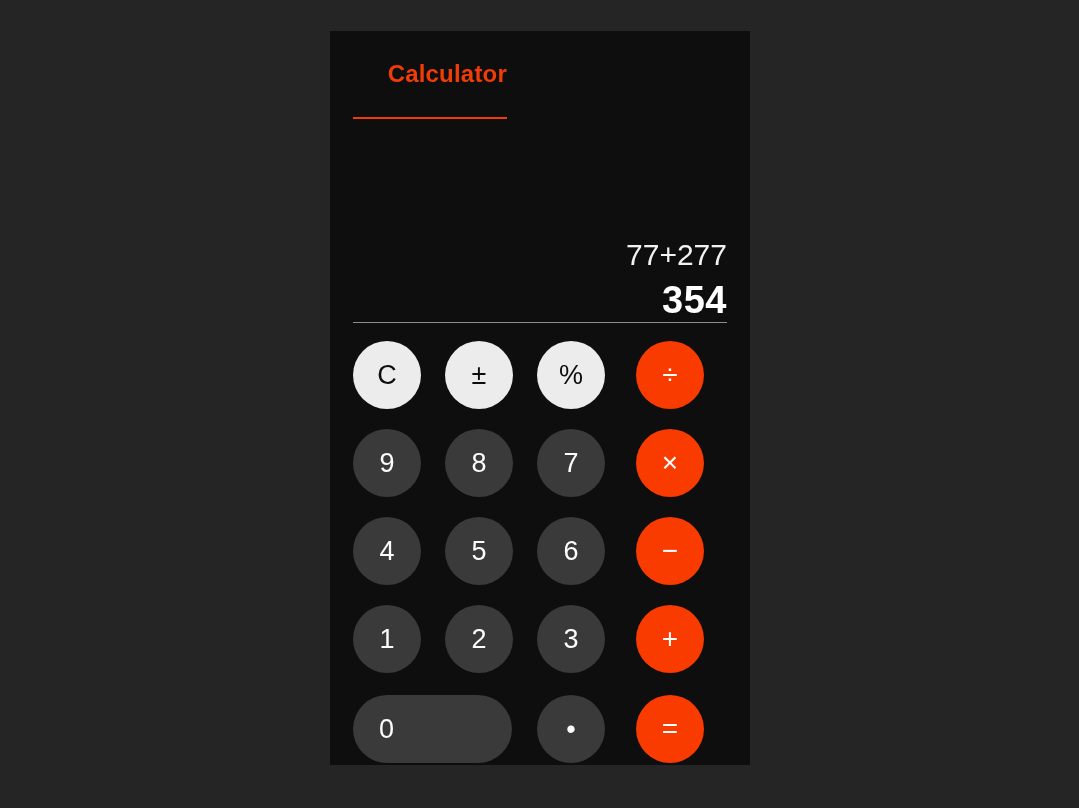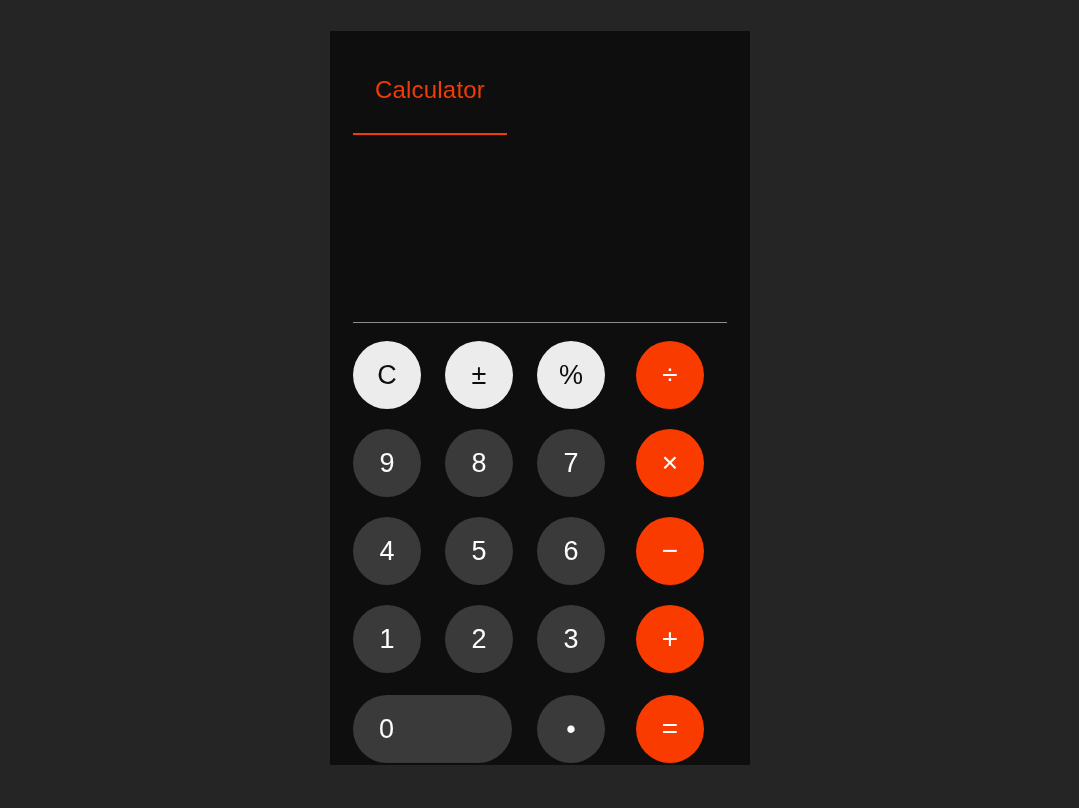--- a/index.html
+++ b/index.html
@@ -29,28 +29,29 @@
   
   #tab-bar {
     position: absolute;
     left: 23px;
     top: 28px;
     width: 377px;
     height: 66px;
   }
   .tab {
     position: absolute;
-    top: 16px;
+    top: 0;
     height: 66px;
     padding: 0;
     background: transparent;
     border: none;
     cursor: pointer;
-    text-align: center;
+    text-align: right;
     box-sizing: border-box;
+    font-weight: bold;
   }
   .tab-label {
     display: block;
     font-size: 24px;
     line-height: 30px;
     letter-spacing: 0.2px;
     white-space: nowrap;
   }
   .tab-underline {
     position: absolute;
@@ -179,20 +180,24 @@
 
 <div id="app-panel">
 
   <div id="tab-bar">
     <div class="tab" id="tab-calculator">
       <span class="tab-label">Calculator</span>
       <span class="tab-underline"></span>
     </div>
   </div>
 
+  <div id="display">
+    <div id="expression">77+277</div>
+    <div id="result">354</div>
+  </div>
   <div id="display-divider"></div>
 
   <div id="keypad">
 
     <button class="key light row-0 col-0" id="key-clear">
       <span class="key-label">C</span>
     </button>
     <button class="key light row-0 col-1" id="key-sign">
       <span class="key-label">±</span>
     </button>

